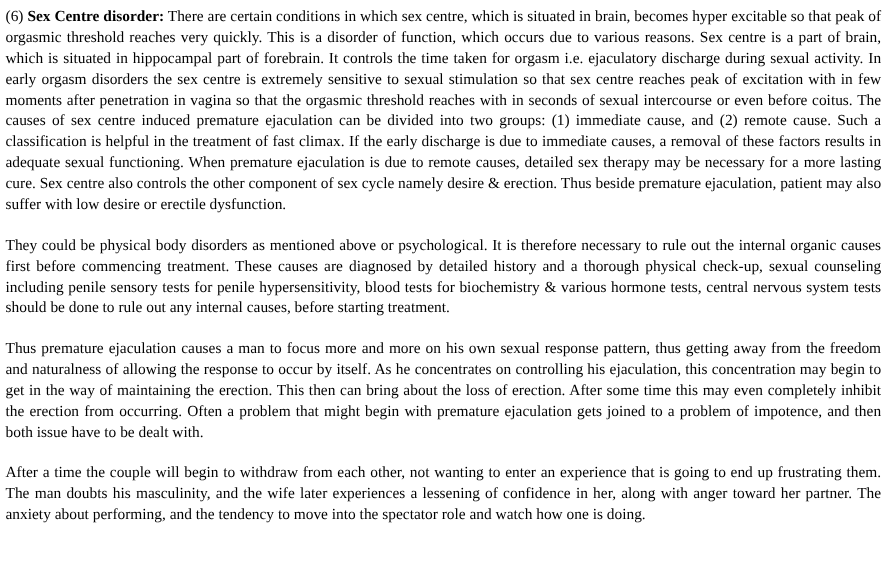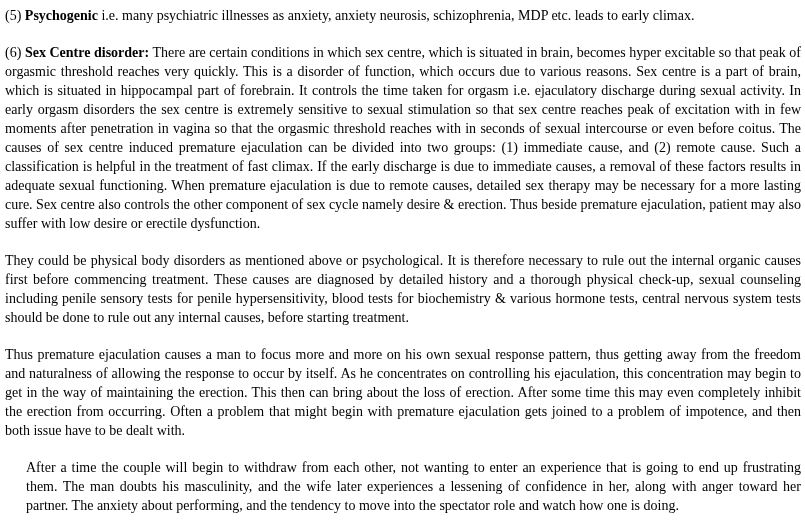--- a/index.html
+++ b/index.html
@@ -18,34 +18,30 @@
     font-size: 14px;
     line-height: 19px;
     overflow: hidden;
   }
   .para {
     margin: 0 0 18px 0;
     text-align: justify;
   }
   .para:last-child {
     margin-bottom: 0;
-    margin-left: 21px;
   }
   .lead {
     font-weight: bold;
   }
 </style>
 </head>
 <body>
 
 <div class="page">
 
-  <p class="para">
-    <span>(5) </span><span class="lead">Psychogenic</span><span> i.e. many psychiatric illnesses as anxiety, anxiety neurosis, schizophrenia, MDP etc. leads to early climax.</span>
-  </p>
 
   <p class="para">
     <span>(6) </span><span class="lead">Sex Centre disorder:</span><span> There are certain conditions in which sex centre, which is situated in brain, becomes hyper excitable so that peak of orgasmic threshold reaches very quickly. This is a disorder of function, which occurs due to various reasons. Sex centre is a part of brain, which is situated in hippocampal part of forebrain. It controls the time taken for orgasm i.e. ejaculatory discharge during sexual activity. In early orgasm disorders the sex centre is extremely sensitive to sexual stimulation so that sex centre reaches peak of excitation with in few moments after penetration in vagina so that the orgasmic threshold reaches with in seconds of sexual intercourse or even before coitus. The causes of sex centre induced premature ejaculation can be divided into two groups: (1) immediate cause, and (2) remote cause. Such a classification is helpful in the treatment of fast climax. If the early discharge is due to immediate causes, a removal of these factors results in adequate sexual functioning. When premature ejaculation is due to remote causes, detailed sex therapy may be necessary for a more lasting cure. Sex centre also controls the other component of sex cycle namely desire &amp; erection. Thus beside premature ejaculation, patient may also suffer with low desire or erectile dysfunction.</span>
   </p>
 
   <p class="para">
     <span>They could be physical body disorders as mentioned above or psychological. It is therefore necessary to rule out the internal organic causes first before commencing treatment. These causes are diagnosed by detailed history and a thorough physical check-up, sexual counseling including penile sensory tests for penile hypersensitivity, blood tests for biochemistry &amp; various hormone tests, central nervous system tests should be done to rule out any internal causes, before starting treatment.</span>
   </p>
 
   <p class="para">

